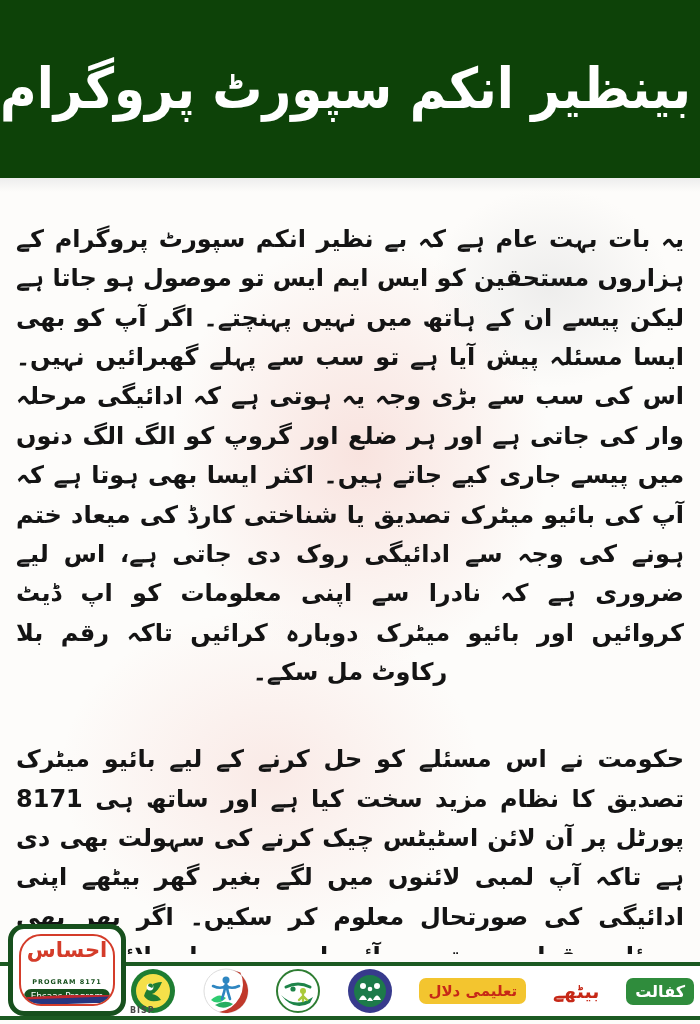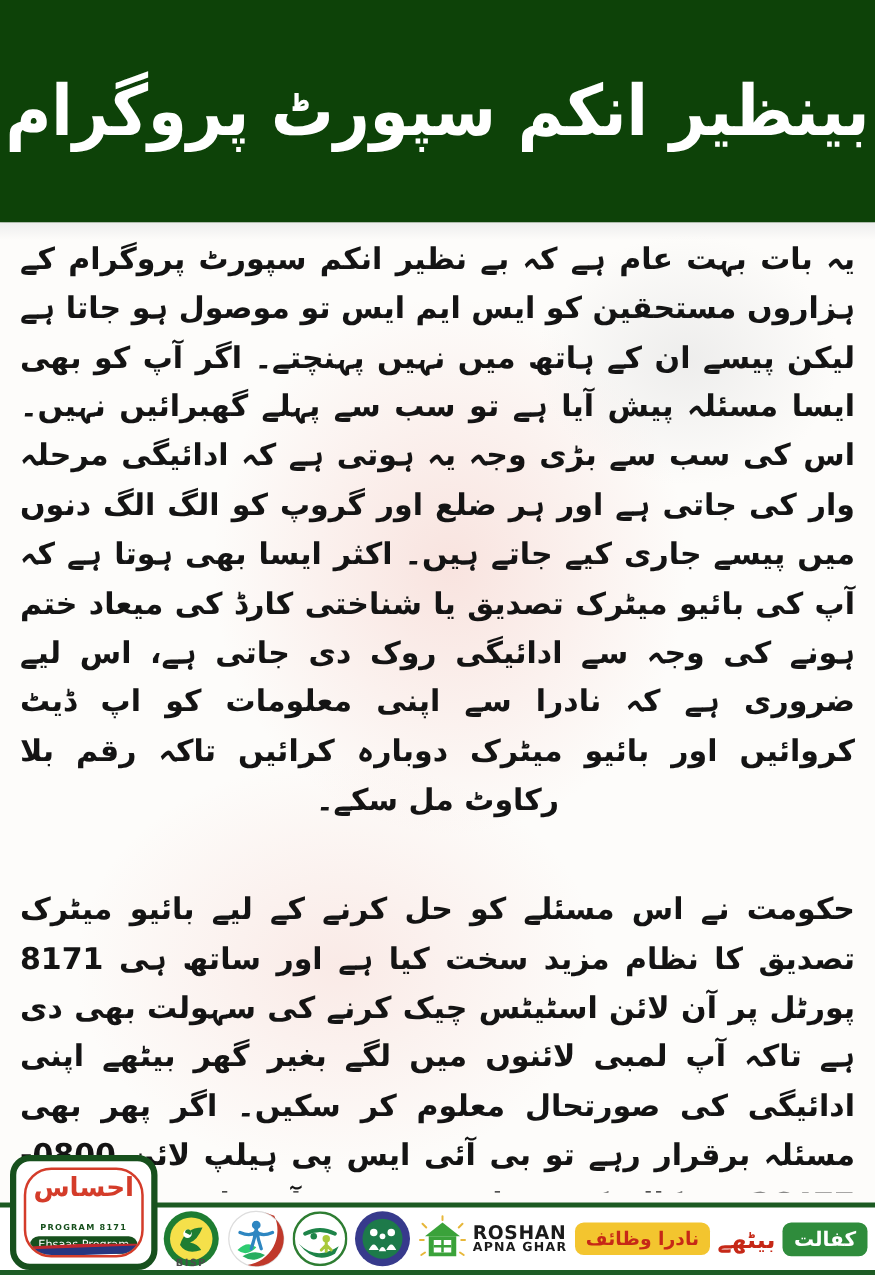--- a/index.html
+++ b/index.html
@@ -13,21 +13,21 @@
   html,body{background:#e8e8e8;}
   body{font-family:"DejaVu Sans",sans-serif;}
   .page{
     position:relative;width:700px;height:1024px;margin:0 auto;
     background:#fdfcfa;overflow:hidden;
   }
   
   .masthead{
     position:absolute;top:0;left:0;right:0;height:178px;
     background:var(--header-green,#0d4208);
-    display:flex;align-items:center;justify-content:center;
+    display:flex;align-items:center;justify-content:flex-start;
     box-shadow:0 2px 4px rgba(0,0,0,.25);
   }
   .masthead h1{
     direction:rtl;color:#fff;font-weight:bold;font-size:50px;
     letter-spacing:1px;white-space:nowrap;transform:scaleY(1.12);
     font-family:"DejaVu Sans",sans-serif;
   }
   
   .content{
     position:absolute;top:178px;left:0;right:0;bottom:70px;
@@ -40,34 +40,34 @@
   .wm2{left:60px;top:430px;width:420px;height:330px;
        background:radial-gradient(closest-side,rgba(238,170,160,.22),rgba(238,170,160,0));}
   .wm3{left:430px;top:10px;width:240px;height:200px;
        background:radial-gradient(closest-side,rgba(225,225,225,.55),rgba(225,225,225,0));}
   .para{
     position:relative;direction:rtl;color:#141414;
     font-weight:bold;font-size:24px;line-height:1.64;
     text-align:justify;text-align-last:center;
     margin:0 16px;
   }
-  .para.first{padding-top:10px;}
+  .para.first{padding-top:42px;}
   .para.second{margin-top:48px;}
   
   .strip{
     position:absolute;left:0;right:0;bottom:4px;height:58px;
     background:#fff;
     border-top:4px solid var(--strip-green,#1c5a22);
     border-bottom:4px solid var(--strip-green,#1c5a22);
   }
   .logo-row{
     height:100%;display:flex;align-items:center;
     padding:0 6px 0 130px;gap:5px;justify-content:space-between;
   }
-  .logo-group{display:flex;flex-direction:column;align-items:center;line-height:1;}
+  .logo-group{display:flex;flex-direction:column;line-height:1;}
   .logo-caption{font-size:8px;font-weight:bold;color:#4a4a4a;margin-top:-7px;letter-spacing:1px;}
   .roshan{display:flex;align-items:center;gap:5px;}
   .roshan-text{display:flex;flex-direction:column;line-height:1;}
   .roshan-line1{font-size:15px;font-weight:bold;color:#1b1b1b;letter-spacing:.5px;}
   .roshan-line2{font-size:10px;font-weight:bold;color:#1b1b1b;letter-spacing:1px;}
   .badge{direction:rtl;font-weight:bold;border-radius:7px;padding:4px 9px;white-space:nowrap;}
   .badge-yellow{background:var(--badge-yellow,#f3c52f);color:var(--accent-red,#c62817);font-size:15px;}
   .badge-green{background:var(--badge-green,#2f8c3c);color:#fff;font-size:16px;}
   .benazir-word{direction:rtl;color:var(--accent-red,#c62817);font-weight:bold;font-size:19px;white-space:nowrap;}
   
@@ -158,39 +158,22 @@
             <circle cx="23" cy="23" r="22" fill="#373a8c"></circle>
             <circle cx="23" cy="23" r="16" fill="#1d7a4a"></circle>
             <circle cx="16" cy="18" r="3" fill="#fff"></circle>
             <circle cx="30" cy="18" r="3" fill="#fff"></circle>
             <circle cx="23" cy="21" r="2.3" fill="#fff"></circle>
             <path d="M12 32 q4 -9 8 0z M26 32 q4 -9 8 0z M20 33 q3 -7 6 0z" fill="#fff"></path>
           </svg>
         </span>
       </div>
 
-      <div class="roshan">
-        <span>
-          <svg width="38" height="38" viewBox="0 0 38 38">
-            <g stroke="#e7b73a" stroke-width="1.6" stroke-linecap="round">
-              <path d="M6 10 l-3 -3 M19 4 l0 -3 M32 10 l3 -3 M4 20 l-3 0 M34 20 l3 0 M5 30 l-3 2 M33 30 l3 2"></path>
-            </g>
-            <path d="M5 17 L19 6 L33 17z" fill="#3aa23a"></path>
-            <rect x="8" y="17" width="22" height="16" fill="#3aa23a"></rect>
-            <rect x="12" y="20" width="14" height="10" fill="#fff"></rect>
-            <path d="M19 20 v10 M12 25 h14" stroke="#3aa23a" stroke-width="2"></path>
-          </svg>
-        </span>
-        <span class="roshan-text">
-          <span class="roshan-line1">ROSHAN</span>
-          <span class="roshan-line2">APNA GHAR</span>
-        </span>
-      </div>
 
-      <span class="badge badge-yellow">نادرا وظائف</span>
+      <span class="badge badge-yellow">تعلیمی دلال</span>
 
       <span class="benazir-word">بیٹھے</span>
 
       <span class="badge badge-green">کفالت</span>
 
     </div>
   </footer>
 
   <div class="ehsaas-card">
     <div class="ehsaas-inner">

